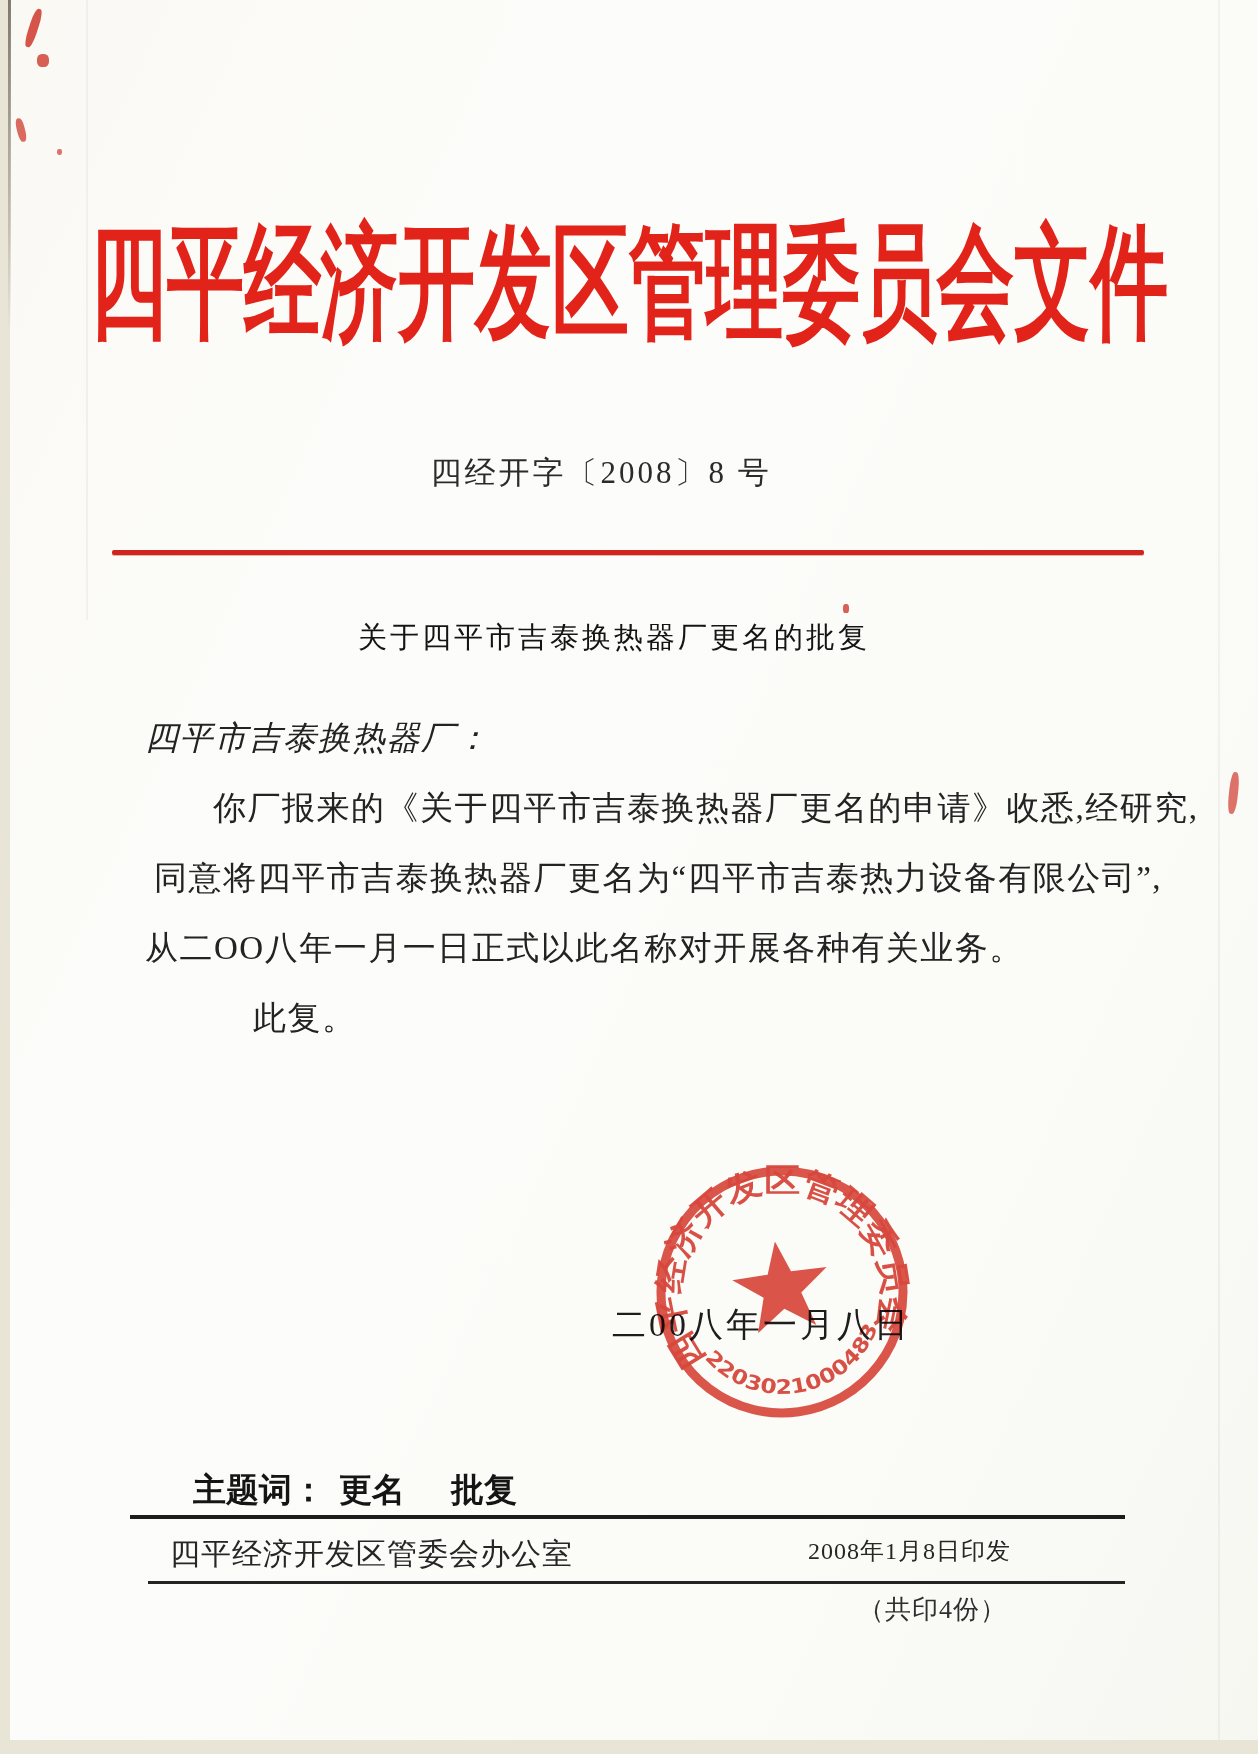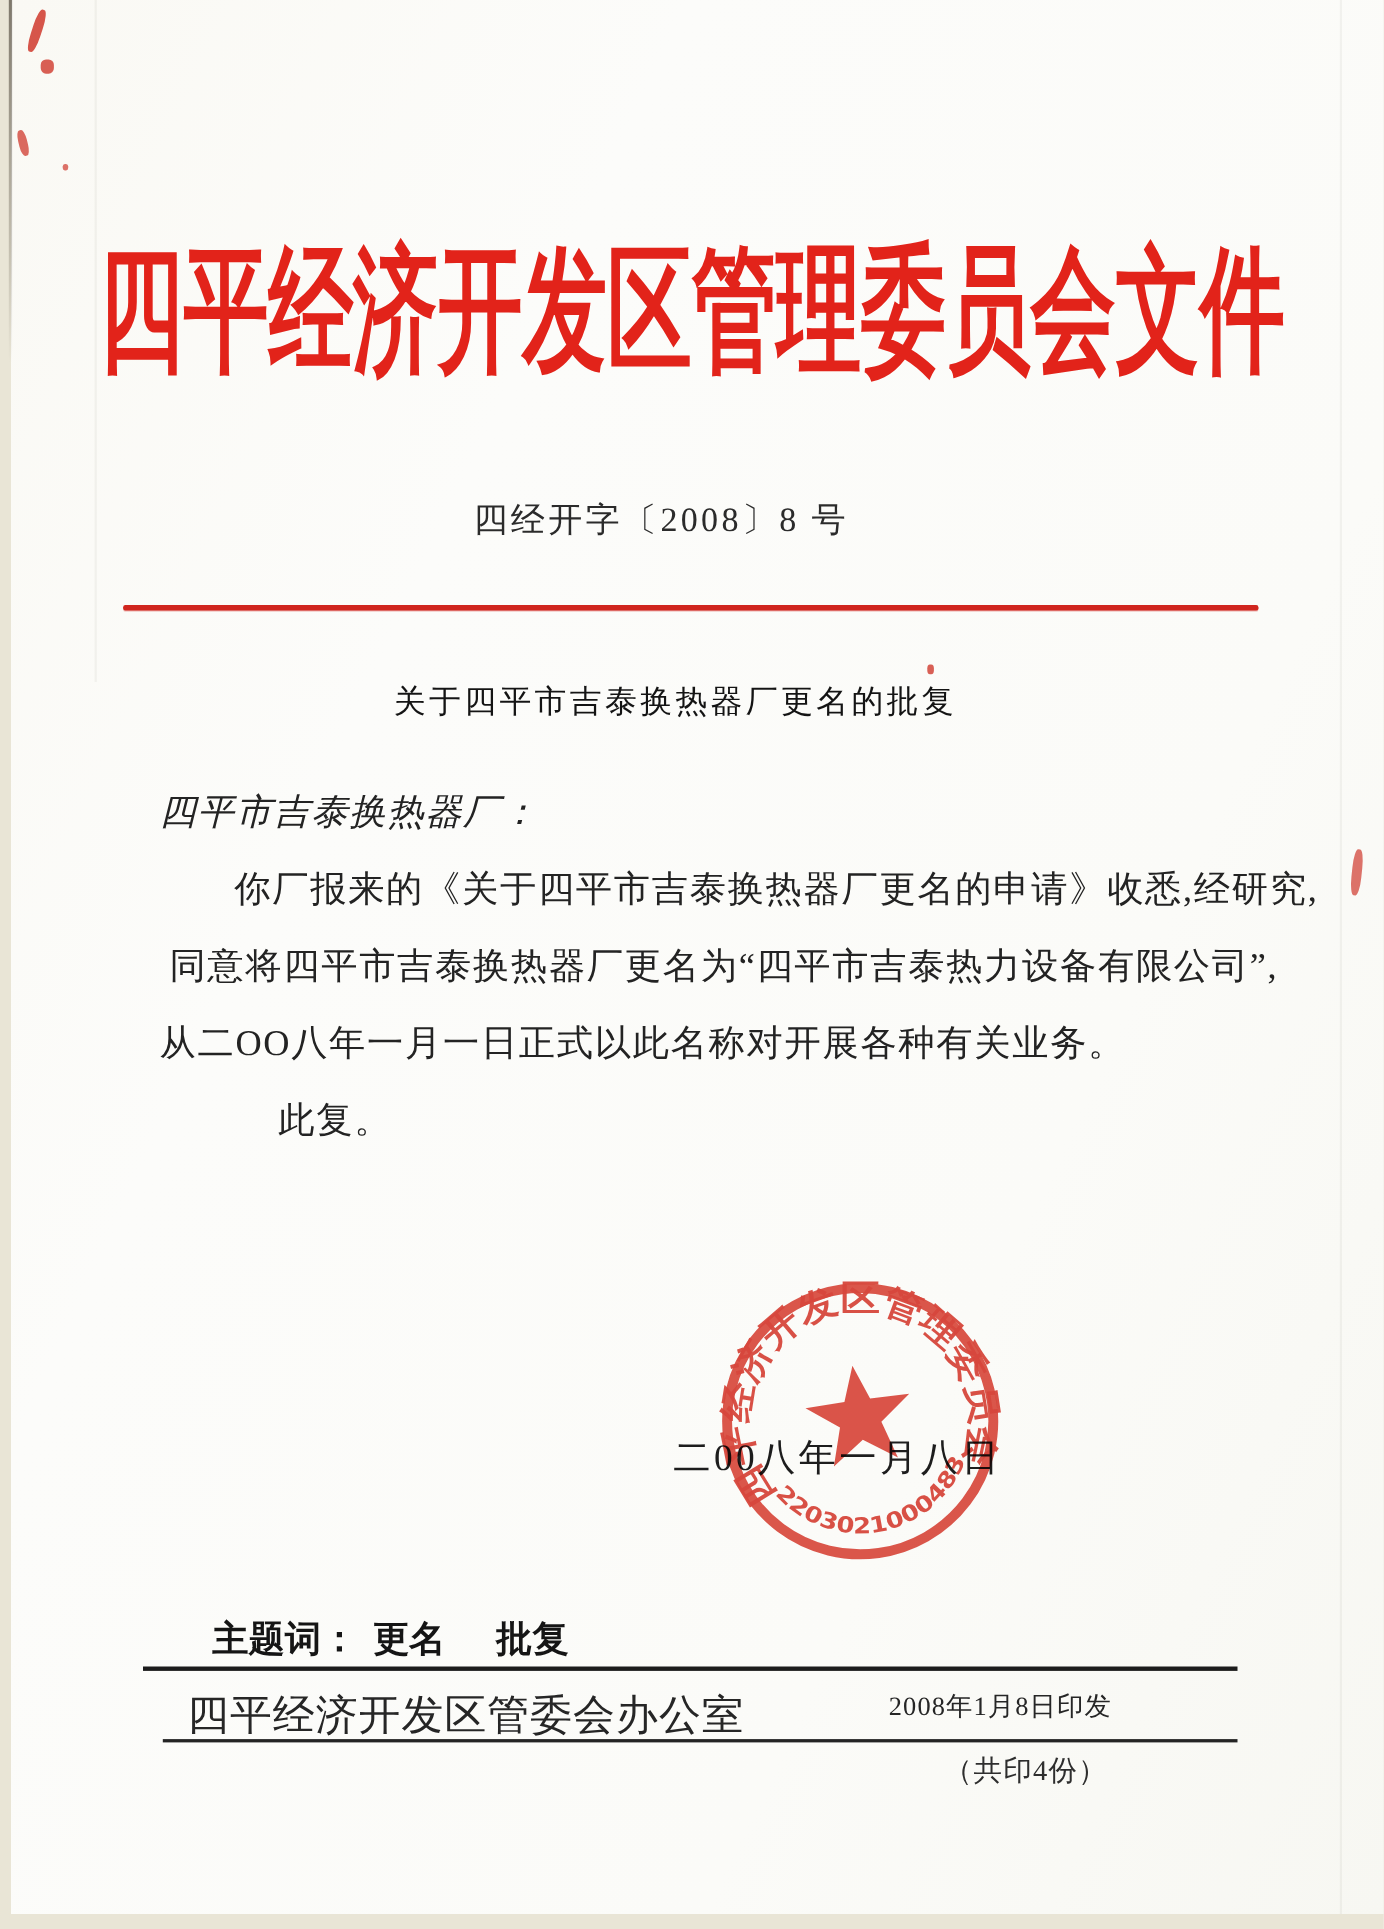--- a/index.html
+++ b/index.html
@@ -59,21 +59,21 @@
   .keywords-row{
     position:absolute;left:172px;top:1468px;height:40px;z-index:1;
     font-family:"Liberation Sans","DejaVu Sans",sans-serif;
     font-weight:700;color:#151515;font-size:33px;white-space:nowrap;
   }
   .kw{position:absolute;top:0;margin-left:21px;}
   .footer-line-1{position:absolute;left:130px;top:1515px;width:995px;height:4px;background:#1c1c1c;}
   .footer-line-2{position:absolute;left:148px;top:1581px;width:977px;height:3px;background:#242424;}
   .footer-issuer{
     position:absolute;left:170px;top:1534px;
-    font-size:38px;color:#262626;letter-spacing:1px;white-space:nowrap;
+    font-size:30px;color:#262626;letter-spacing:1px;white-space:nowrap;
   }
   .footer-date{
     position:absolute;left:808px;top:1535px;
     font-size:24px;color:#262626;letter-spacing:1px;white-space:nowrap;
   }
   .copies-note{
     position:absolute;left:858px;top:1592px;
     font-size:26px;color:#2e2e2e;letter-spacing:1px;white-space:nowrap;
   }
   .speck{position:absolute;background:#cf382c;border-radius:40%;}

